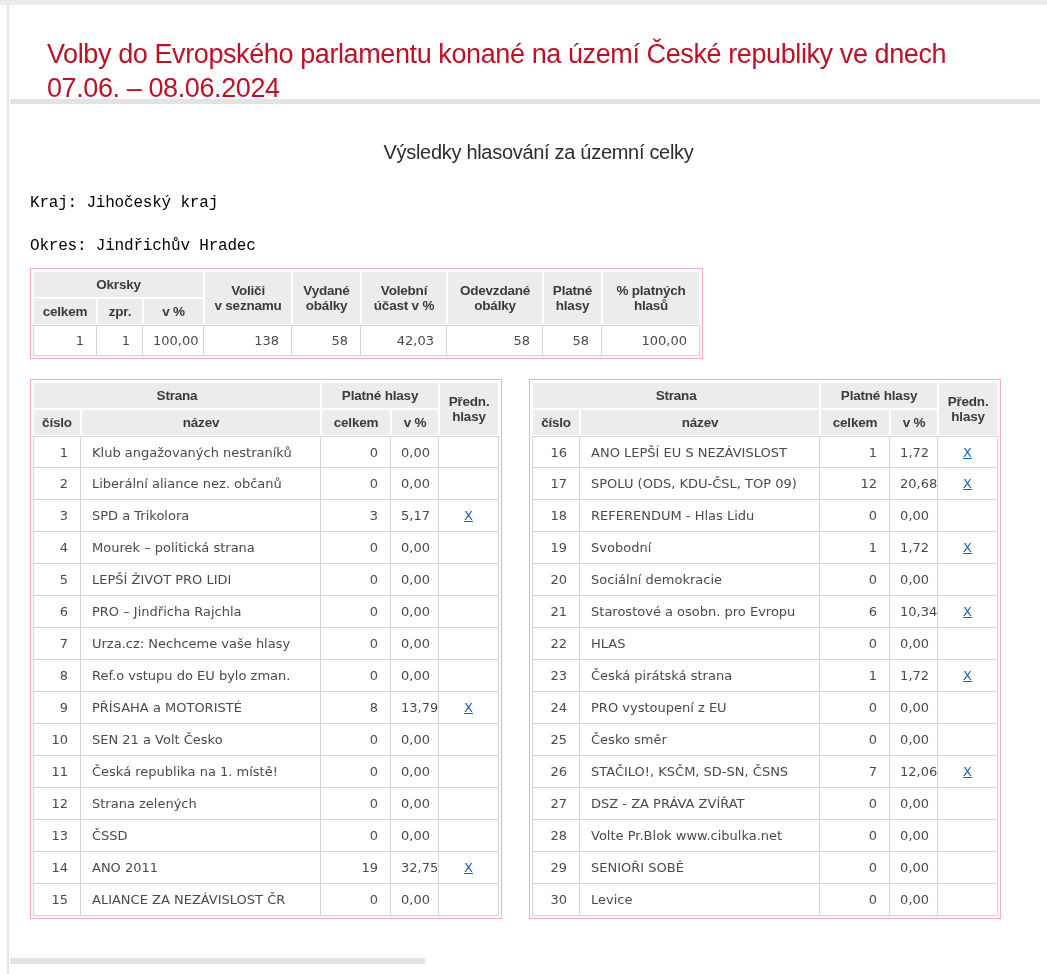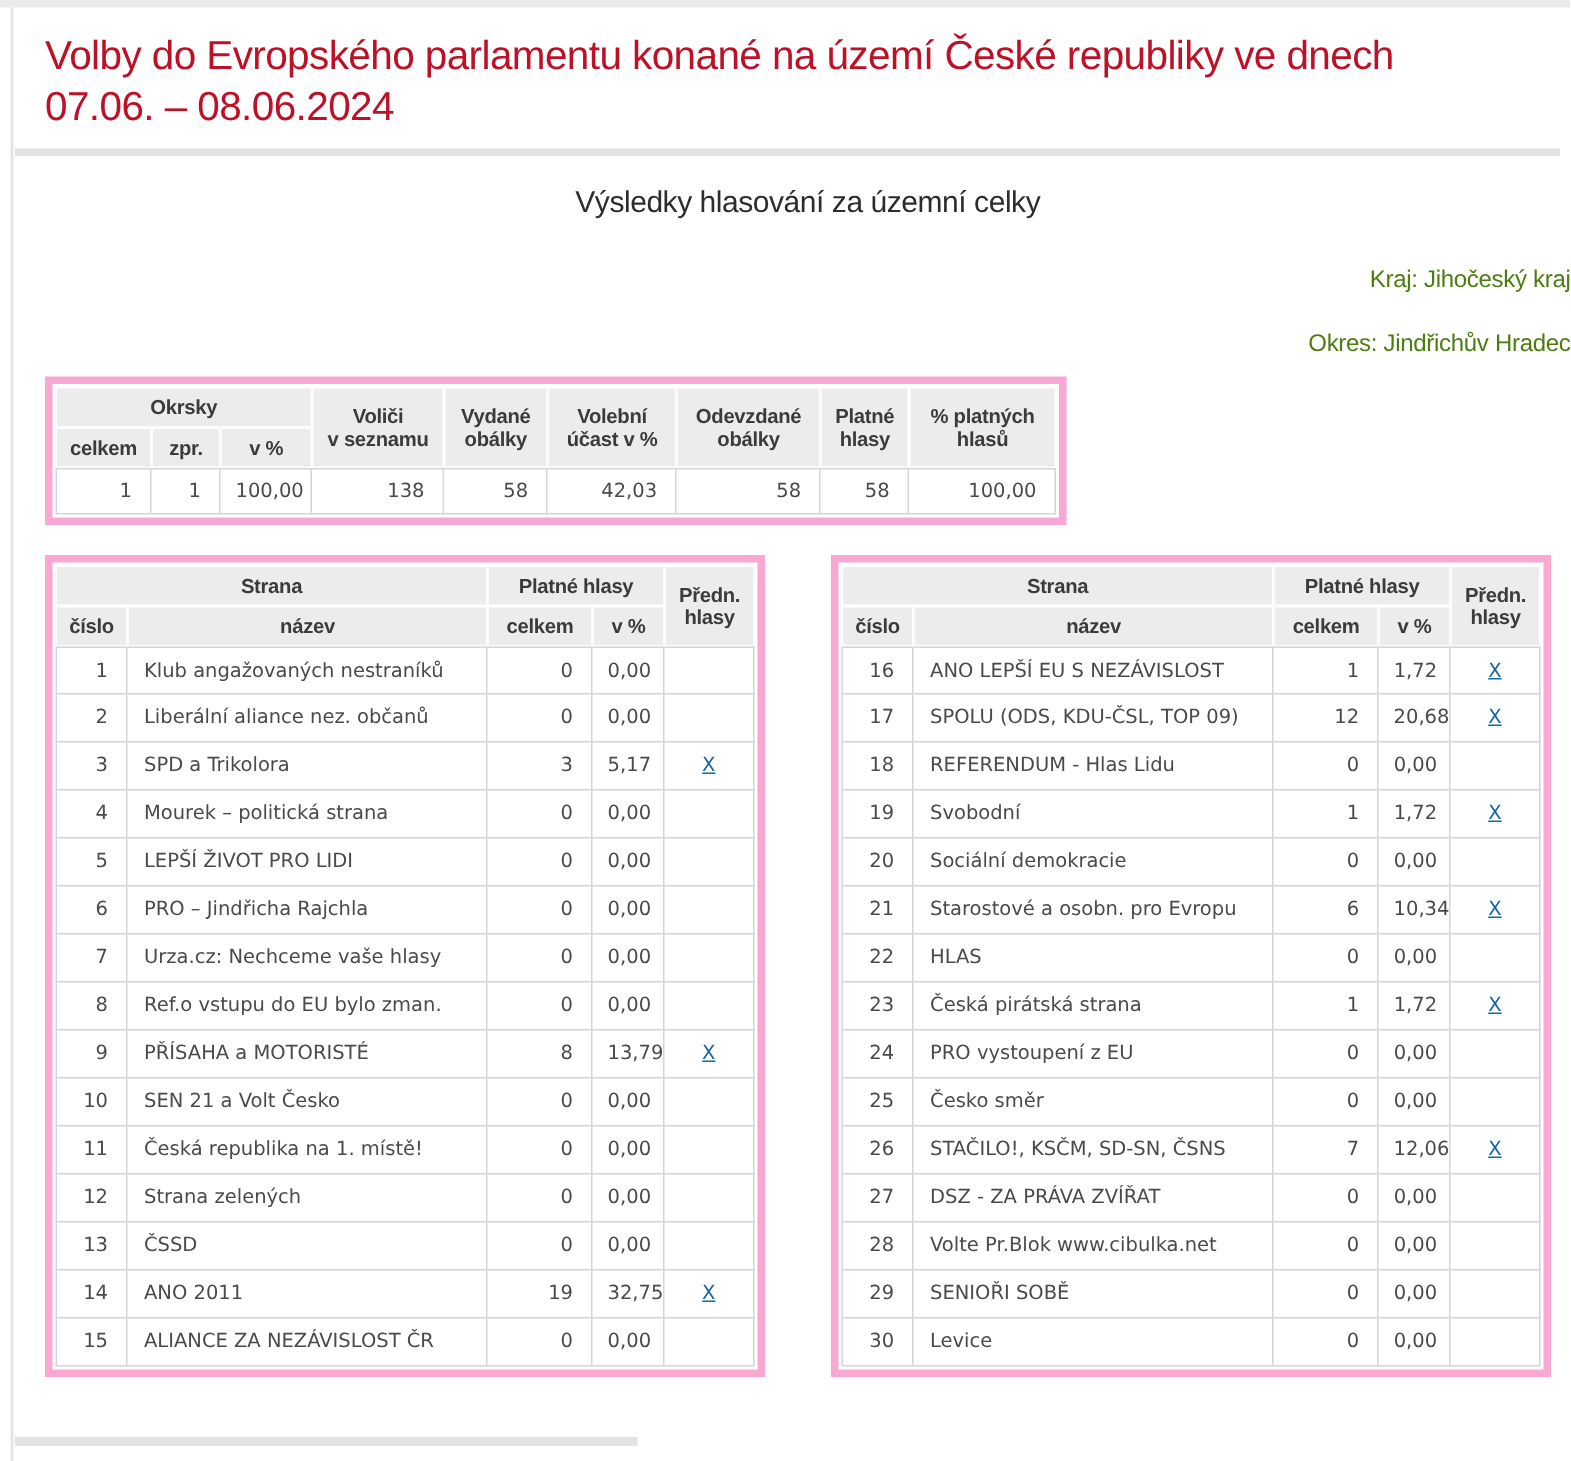--- a/index.html
+++ b/index.html
@@ -20,46 +20,45 @@
   .content { padding: 0 0 0 30px; }
 
   .page-title {
     font-family: "Liberation Sans", sans-serif;
     font-weight: 400;
     font-size: 27px;
     line-height: 34px;
     letter-spacing: -0.4px;
     color: #bc1127;
     max-width: 950px;
-    margin: 0; padding-top: 20px;
+    margin: 17px; padding-top: 20px;
   }
   .section-title {
     font-family: "Liberation Sans", sans-serif;
     font-weight: 400;
     font-size: 20px;
     letter-spacing: -0.3px;
     color: #2d2d2d;
     margin: 36px 0 0 0;
     text-align: center;
   }
   .geo-line {
-    font-family: Liberation Sans, sans-serif;
+    font-family: Liberation Mono, monospace;
     font-size: 16px;
     letter-spacing: -0.2px;
-    color: #4d7c0f;
+    color: #000000;
     margin: 24px 0 0 0;
     line-height: 19px;
-    text-align: right;
   }
   .geo-line.first { margin-top: 30px; }
 
   table {
     border-collapse: separate;
     border-spacing: 0;
-    border: 5px solid #f9a8d4;
+    border: 1px solid #f9a8d4;
     padding: 2px;
     background: #ffffff;
     table-layout: fixed;
   }
   th {
     background: #ececec;
     border: 1px solid #ffffff;
     font-family: "Liberation Sans", sans-serif;
     font-weight: bold;
     font-size: 13.5px;
@@ -79,21 +78,21 @@
     overflow: hidden;
     padding: 2px 10px;
     vertical-align: middle;
   }
   td:first-child { border-left: 1px solid #d5d5d5; }
   tbody tr:first-child td { border-top: 1px solid #d5d5d5; }
 
   .summary-table { width: 673px; margin-top: 12px; }
   .summary-table td { text-align: right; height: 31px; padding-right: 12px; }
 
-  .tables-wrap { display: flex; gap: 44px; margin-top: 20px; }
+  .tables-wrap { display: flex; gap: 27px; margin-top: 20px; }
   .party-table { width: 472px; align-self: flex-start; }
   .party-table td { height: 32px; }
   .party-table td.num   { text-align: right; padding-right: 12px; }
   .party-table td.name  { text-align: left; padding-left: 11px; padding-right: 6px; }
   .party-table td.total { text-align: right; padding-right: 12px; }
   .party-table td.pct   { text-align: right; padding-right: 8px; }
   .party-table td.pref  { text-align: center; padding: 2px 4px; }
   .party-table a.xlink {
     color: #1766a8;
     text-decoration: underline;

